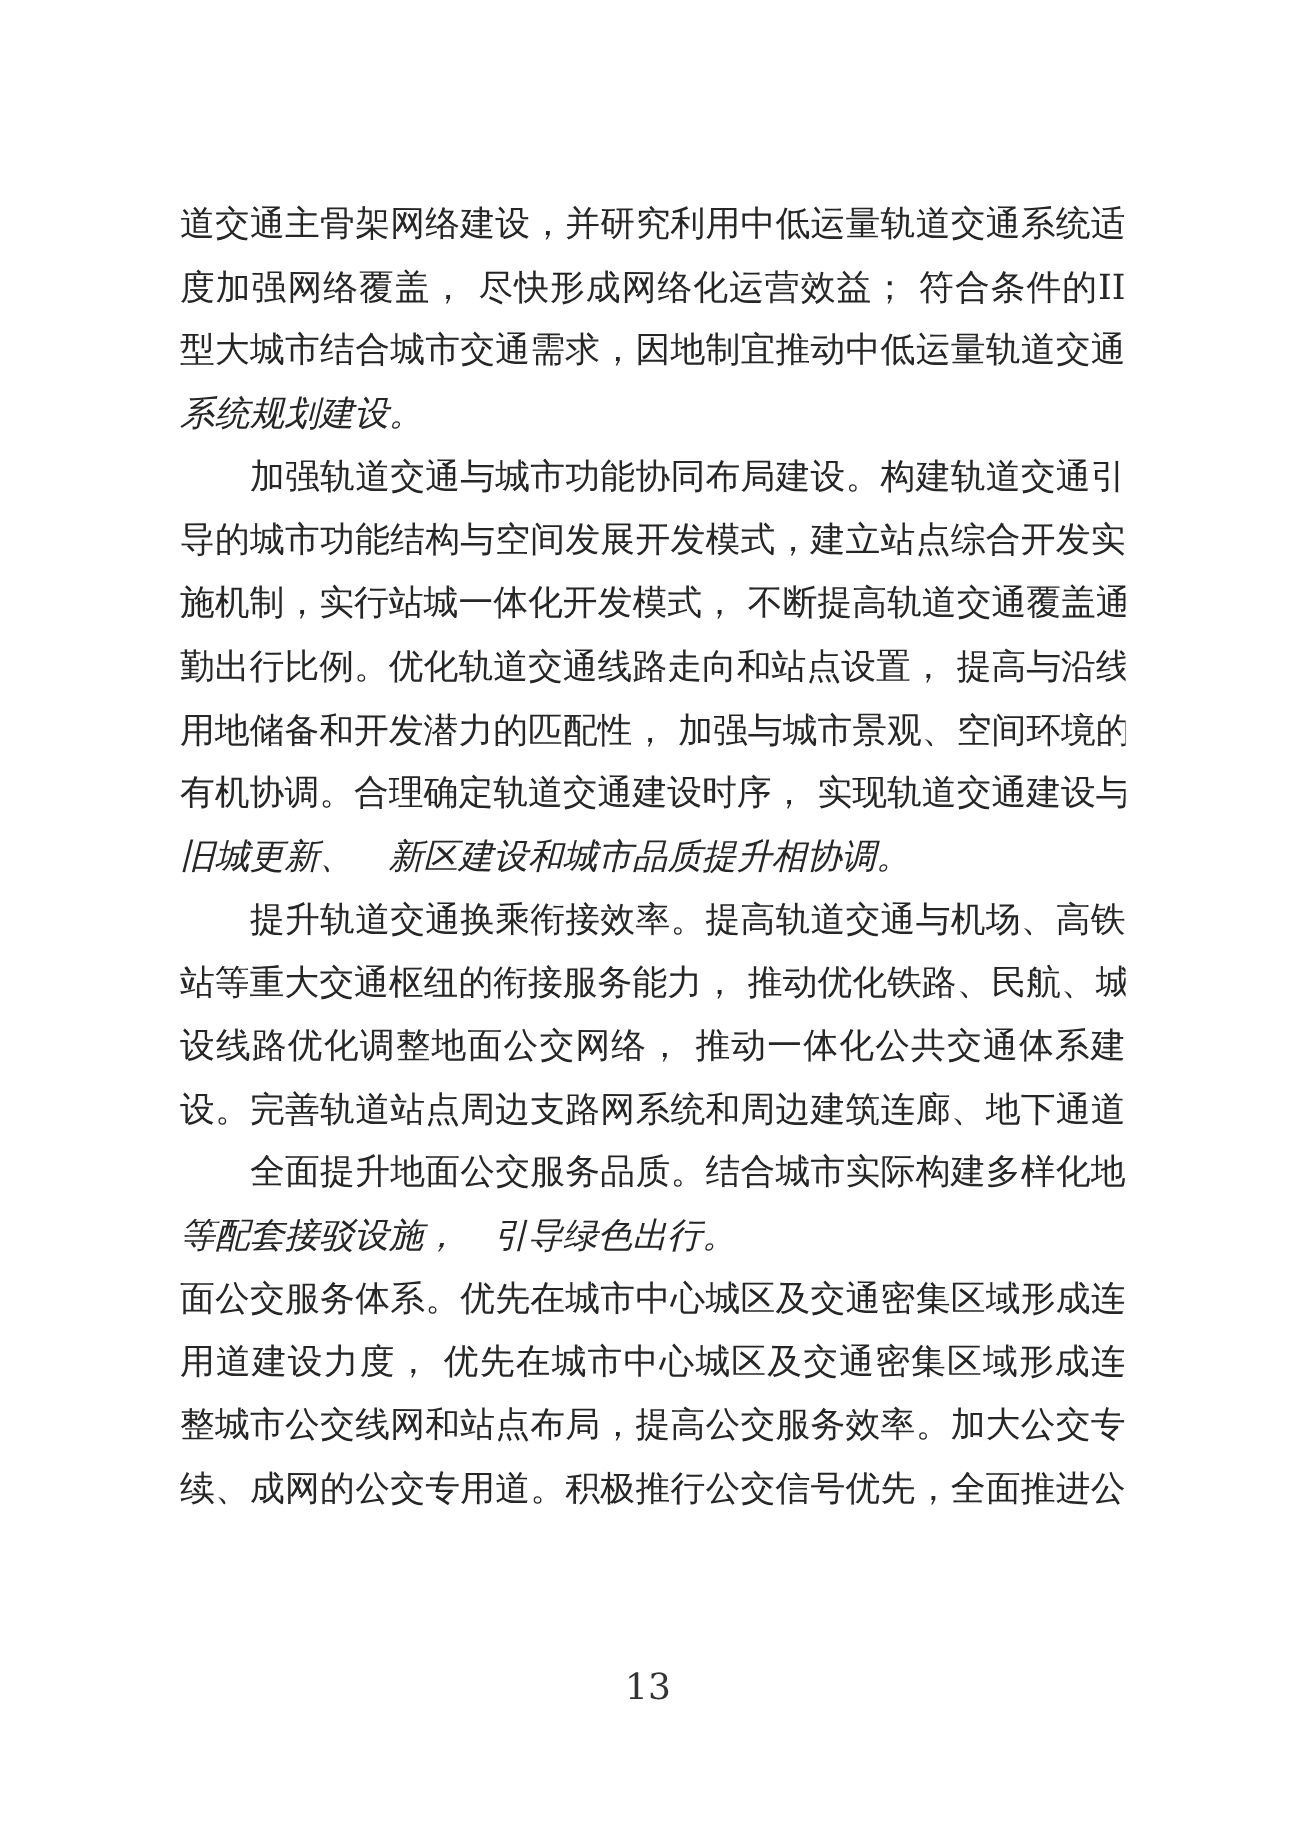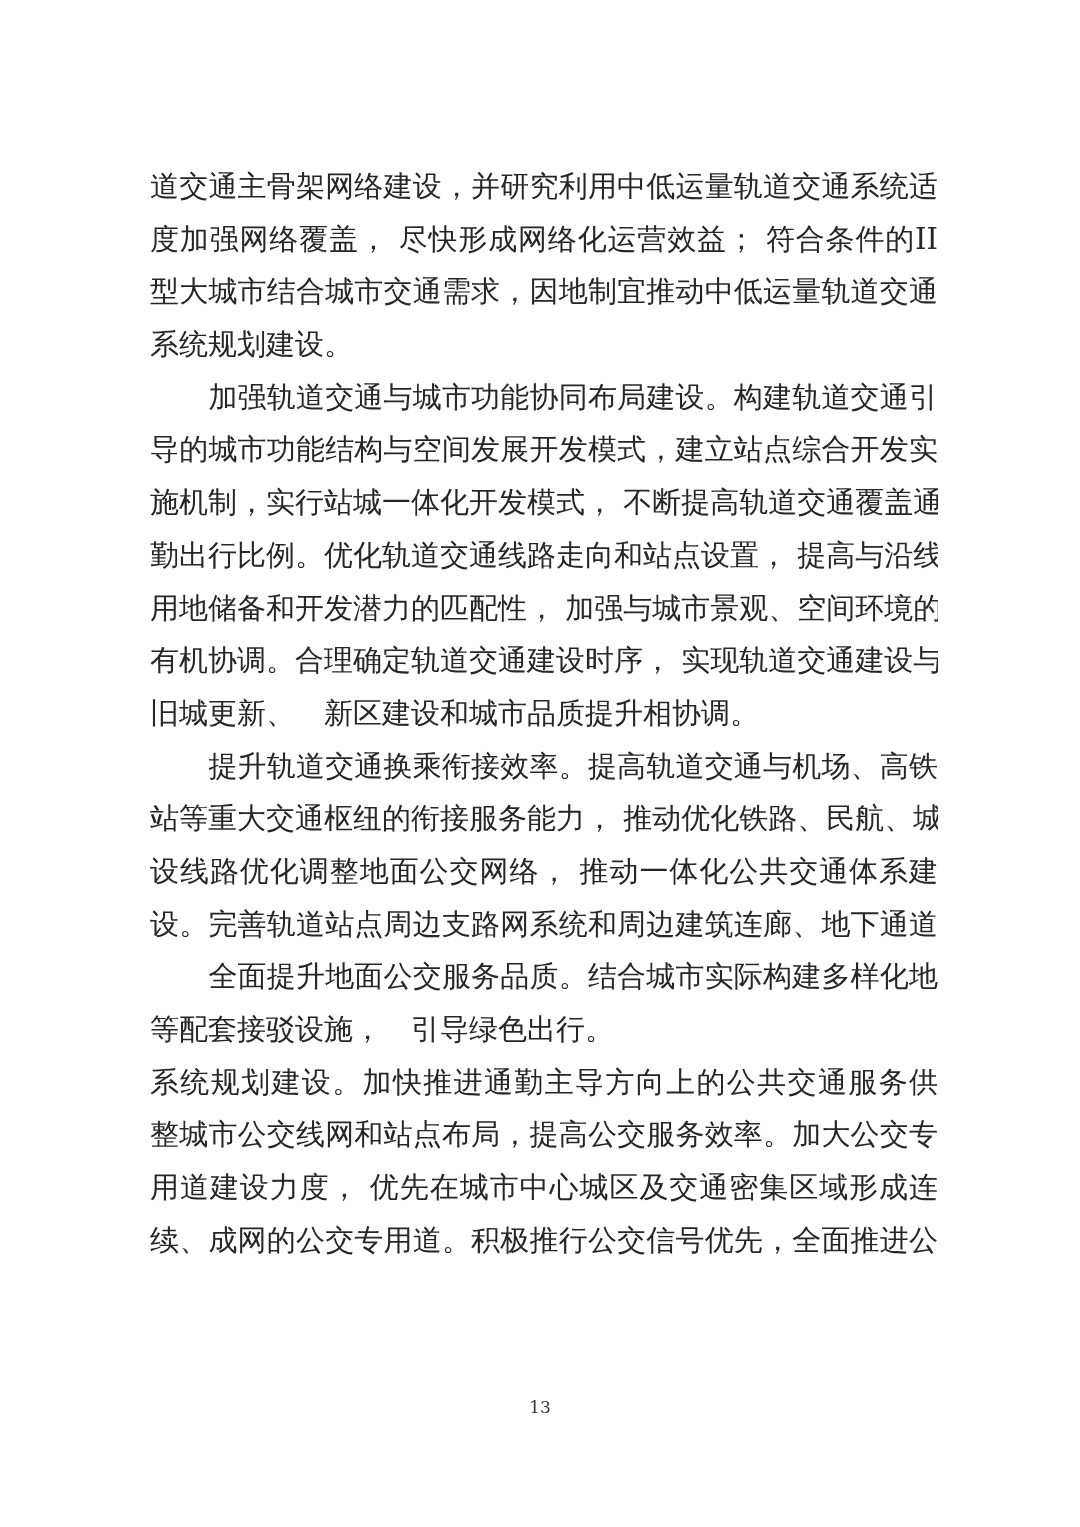--- a/index.html
+++ b/index.html
@@ -34,28 +34,29 @@
     font-size: 29px;
     color: #262626;
     white-space: nowrap;
     overflow: hidden;
     text-align: justify;
     text-align-last: justify;
     font-weight: 400;
   }
   .line.para-end {
     text-align-last: left;
+    font-style: italic;
   }
   .page-footer {
     position: absolute;
     left: 0;
     top: 1392px;
     width: 100%;
     text-align: center;
-    font-size: 17px;
+    font-size: 30px;
     line-height: 30px;
     color: #333333;
   }
 </style>
 </head>
 <body>
 
 <div class="page">
   <div class="doc-body">
     <div class="line">道交通主骨架网络建设，并研究利用中低运量轨道交通系统适</div>
@@ -68,19 +69,19 @@
     <div class="line">勤出行比例。优化轨道交通线路走向和站点设置， 提高与沿线</div>
     <div class="line">用地储备和开发潜力的匹配性， 加强与城市景观、空间环境的</div>
     <div class="line">有机协调。合理确定轨道交通建设时序， 实现轨道交通建设与</div>
     <div class="line para-end">旧城更新、　新区建设和城市品质提升相协调。</div>
     <div class="line">　　提升轨道交通换乘衔接效率。提高轨道交通与机场、高铁</div>
     <div class="line">站等重大交通枢纽的衔接服务能力， 推动优化铁路、民航、城</div>
     <div class="line">设线路优化调整地面公交网络， 推动一体化公共交通体系建</div>
     <div class="line">设。完善轨道站点周边支路网系统和周边建筑连廊、地下通道</div>
     <div class="line">　　全面提升地面公交服务品质。结合城市实际构建多样化地</div>
     <div class="line para-end">等配套接驳设施，　引导绿色出行。</div>
-    <div class="line">系统规划建设。加快推进通勤主导方向上的公共交通服务供</div>
+    <div class="line">面公交服务体系。优先在城市中心城区及交通密集区域形成连</div>
+    <div class="line">用道建设力度， 优先在城市中心城区及交通密集区域形成连</div>
     <div class="line">整城市公交线网和站点布局，提高公交服务效率。加大公交专</div>
-    <div class="line">用道建设力度， 优先在城市中心城区及交通密集区域形成连</div>
     <div class="line">续、成网的公交专用道。积极推行公交信号优先，全面推进公</div>
   </div>
   <div class="page-footer">13</div>
 </div>
 
 </body></html>

